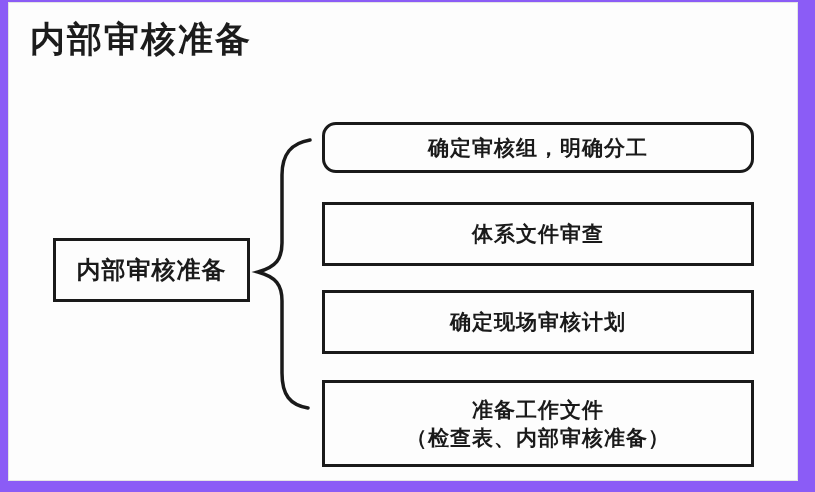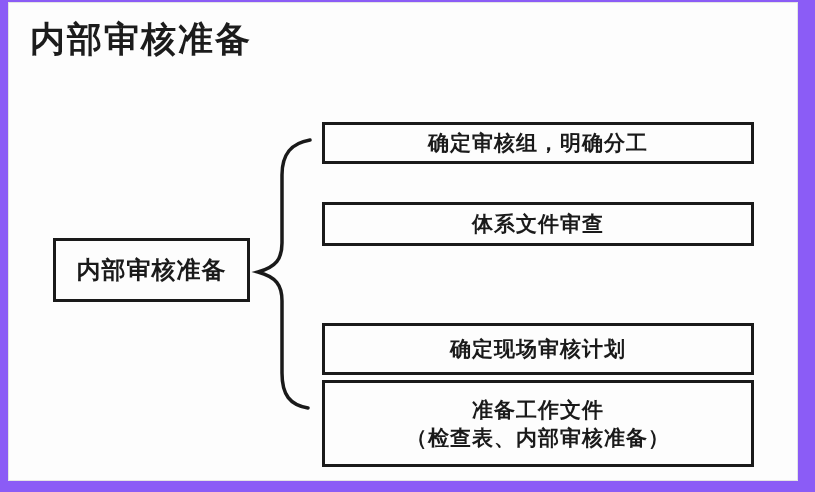--- a/index.html
+++ b/index.html
@@ -56,23 +56,23 @@
     height: 64px;
     font-size: 24px;
     letter-spacing: 1px;
   }
   .branch {
     left: 322px;
     width: 432px;
     font-size: 21px;
     letter-spacing: 1px;
   }
-  .branch-1 { top: 122px; height: 42px; }
-  .branch-2 { top: 202px; height: 44px; }
-  .branch-3 { top: 290px; height: 52px; margin-top: 33px; }
+  .branch-1 { top: 122px; height: 51px; border-radius: 14px; }
+  .branch-2 { top: 202px; height: 64px; }
+  .branch-3 { top: 290px; height: 64px; }
   .branch-4 { top: 380px; height: 87px; }
   .branch .line { display: block; }
   .brace {
     position: absolute;
     left: 250px;
     top: 133px;
     width: 68px;
     height: 281px;
   }
 </style>

